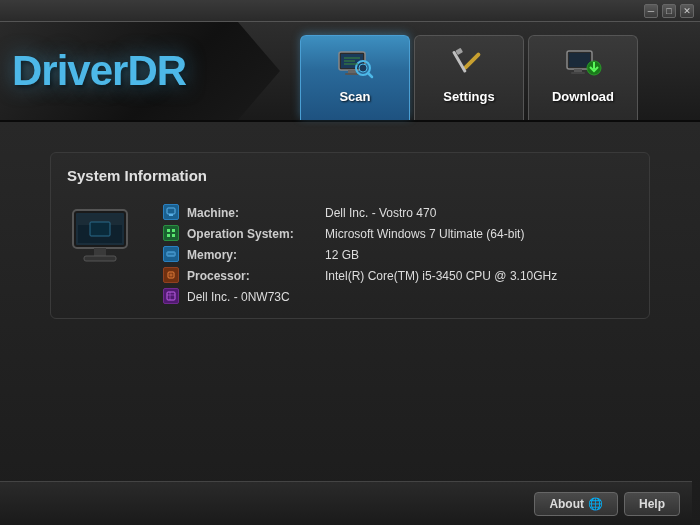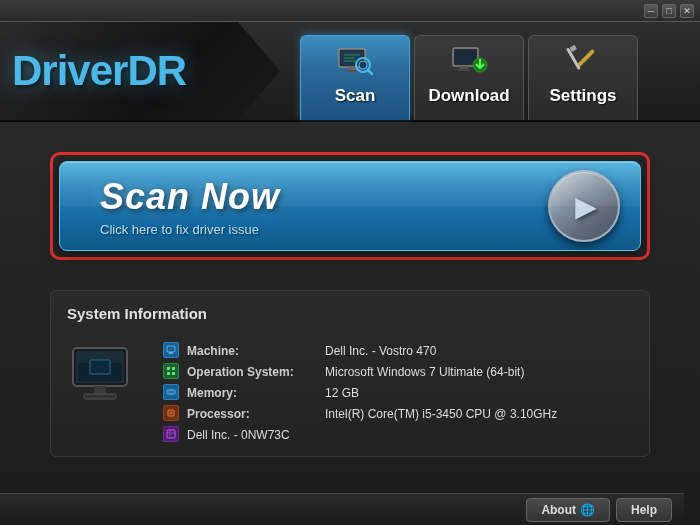--- a/index.html
+++ b/index.html
@@ -109,21 +109,21 @@
       box-shadow: 0 -2px 8px rgba(74,159,212,0.4);
     }
 
     .nav-tab.inactive {
       background: linear-gradient(180deg, #3a3a3a 0%, #2a2a2a 100%);
       border: 1px solid #555;
       border-bottom: none;
     }
 
     .nav-tab-label {
-      font-size: 17px;
+      font-size: 13px;
       font-weight: bold;
       color: #fff;
       text-shadow: 1px 1px 2px rgba(0,0,0,0.8);
     }
 
     .tab-icon {
       width: 40px;
       height: 40px;
       display: flex;
       align-items: center;
@@ -265,22 +265,22 @@
     .info-value {
       font-size: 12px;
       color: #ddd;
     }
 
     
     .bottom-bar {
       position: absolute;
       bottom: 0;
       left: 0;
-      right: 16px;
-      height: 32px;
+      right: 8px;
+      height: 44px;
       background: linear-gradient(180deg, #2a2a2a, #1a1a1a);
       border-top: 1px solid #444;
       display: flex;
       align-items: center;
       justify-content: flex-end;
       padding-right: 12px;
       gap: 6px;
     }
 
     .bottom-btn {
@@ -353,60 +353,51 @@
             <line x1="9" y1="18" x2="23" y2="18" stroke="#3a8a3a" stroke-width="1"></line>
           </svg>
         </div>
         <span class="nav-tab-label">Scan</span>
       </div>
 
       <div class="nav-tab inactive">
         <div class="tab-icon">
           <svg width="38" height="38" viewBox="0 0 38 38">
 
+            <rect x="20" y="4" width="4" height="22" rx="2" fill="#c8a030" transform="rotate(45 22 15)"></rect>
+
+            <rect x="8" y="4" width="3" height="24" rx="1" fill="#c0c0c0" transform="rotate(-30 9 16)"></rect>
+            <rect x="6" y="3" width="6" height="5" rx="1" fill="#a0a0a0" transform="rotate(-30 9 5)"></rect>
+          </svg>
+        </div>
+        <span class="nav-tab-label">Settings</span>
+      </div>
+
+      <div class="nav-tab inactive">
+        <div class="tab-icon">
+          <svg width="38" height="38" viewBox="0 0 38 38">
+
             <rect x="3" y="5" width="25" height="18" rx="2" fill="#2a2a2a" stroke="#888" stroke-width="1.5"></rect>
             <rect x="5" y="7" width="21" height="14" fill="#1a2a3a"></rect>
             <rect x="10" y="23" width="8" height="4" fill="#555"></rect>
             <rect x="7" y="26" width="14" height="2" rx="1" fill="#444"></rect>
 
             <circle cx="30" cy="22" r="7" fill="#1a7a1a" stroke="#2a9a2a" stroke-width="1"></circle>
             <line x1="30" y1="16" x2="30" y2="23" stroke="#5afa5a" stroke-width="2"></line>
             <polyline points="26,21 30,25 34,21" fill="none" stroke="#5afa5a" stroke-width="2"></polyline>
           </svg>
         </div>
         <span class="nav-tab-label">Download</span>
       </div>
 
-      <div class="nav-tab inactive">
-        <div class="tab-icon">
-          <svg width="38" height="38" viewBox="0 0 38 38">
-
-            <rect x="20" y="4" width="4" height="22" rx="2" fill="#c8a030" transform="rotate(45 22 15)"></rect>
-
-            <rect x="8" y="4" width="3" height="24" rx="1" fill="#c0c0c0" transform="rotate(-30 9 16)"></rect>
-            <rect x="6" y="3" width="6" height="5" rx="1" fill="#a0a0a0" transform="rotate(-30 9 5)"></rect>
-          </svg>
-        </div>
-        <span class="nav-tab-label">Settings</span>
-      </div>
-
     </div>
   </div>
 
   <div class="content-area">
 
-    <div class="scan-button-wrapper">
-      <div class="scan-button">
-        <div class="scan-button-text">
-          <span class="scan-now-text">Scan Now</span>
-          <span class="scan-subtitle">Click here to fix driver issue</span>
-        </div>
-        <div class="scan-arrow"></div>
-      </div>
-    </div>
 
     <div class="system-info">
       <div class="system-info-title">System Information</div>
       <div class="system-info-content">
 
         <div class="computer-icon">
           <svg width="78" height="72" viewBox="0 0 78 72">
 
             <rect x="5" y="4" width="54" height="38" rx="4" fill="#1a1a1a" stroke="#555" stroke-width="2"></rect>
             <rect x="8" y="7" width="48" height="32" rx="1" fill="#1a2d3a"></rect>

